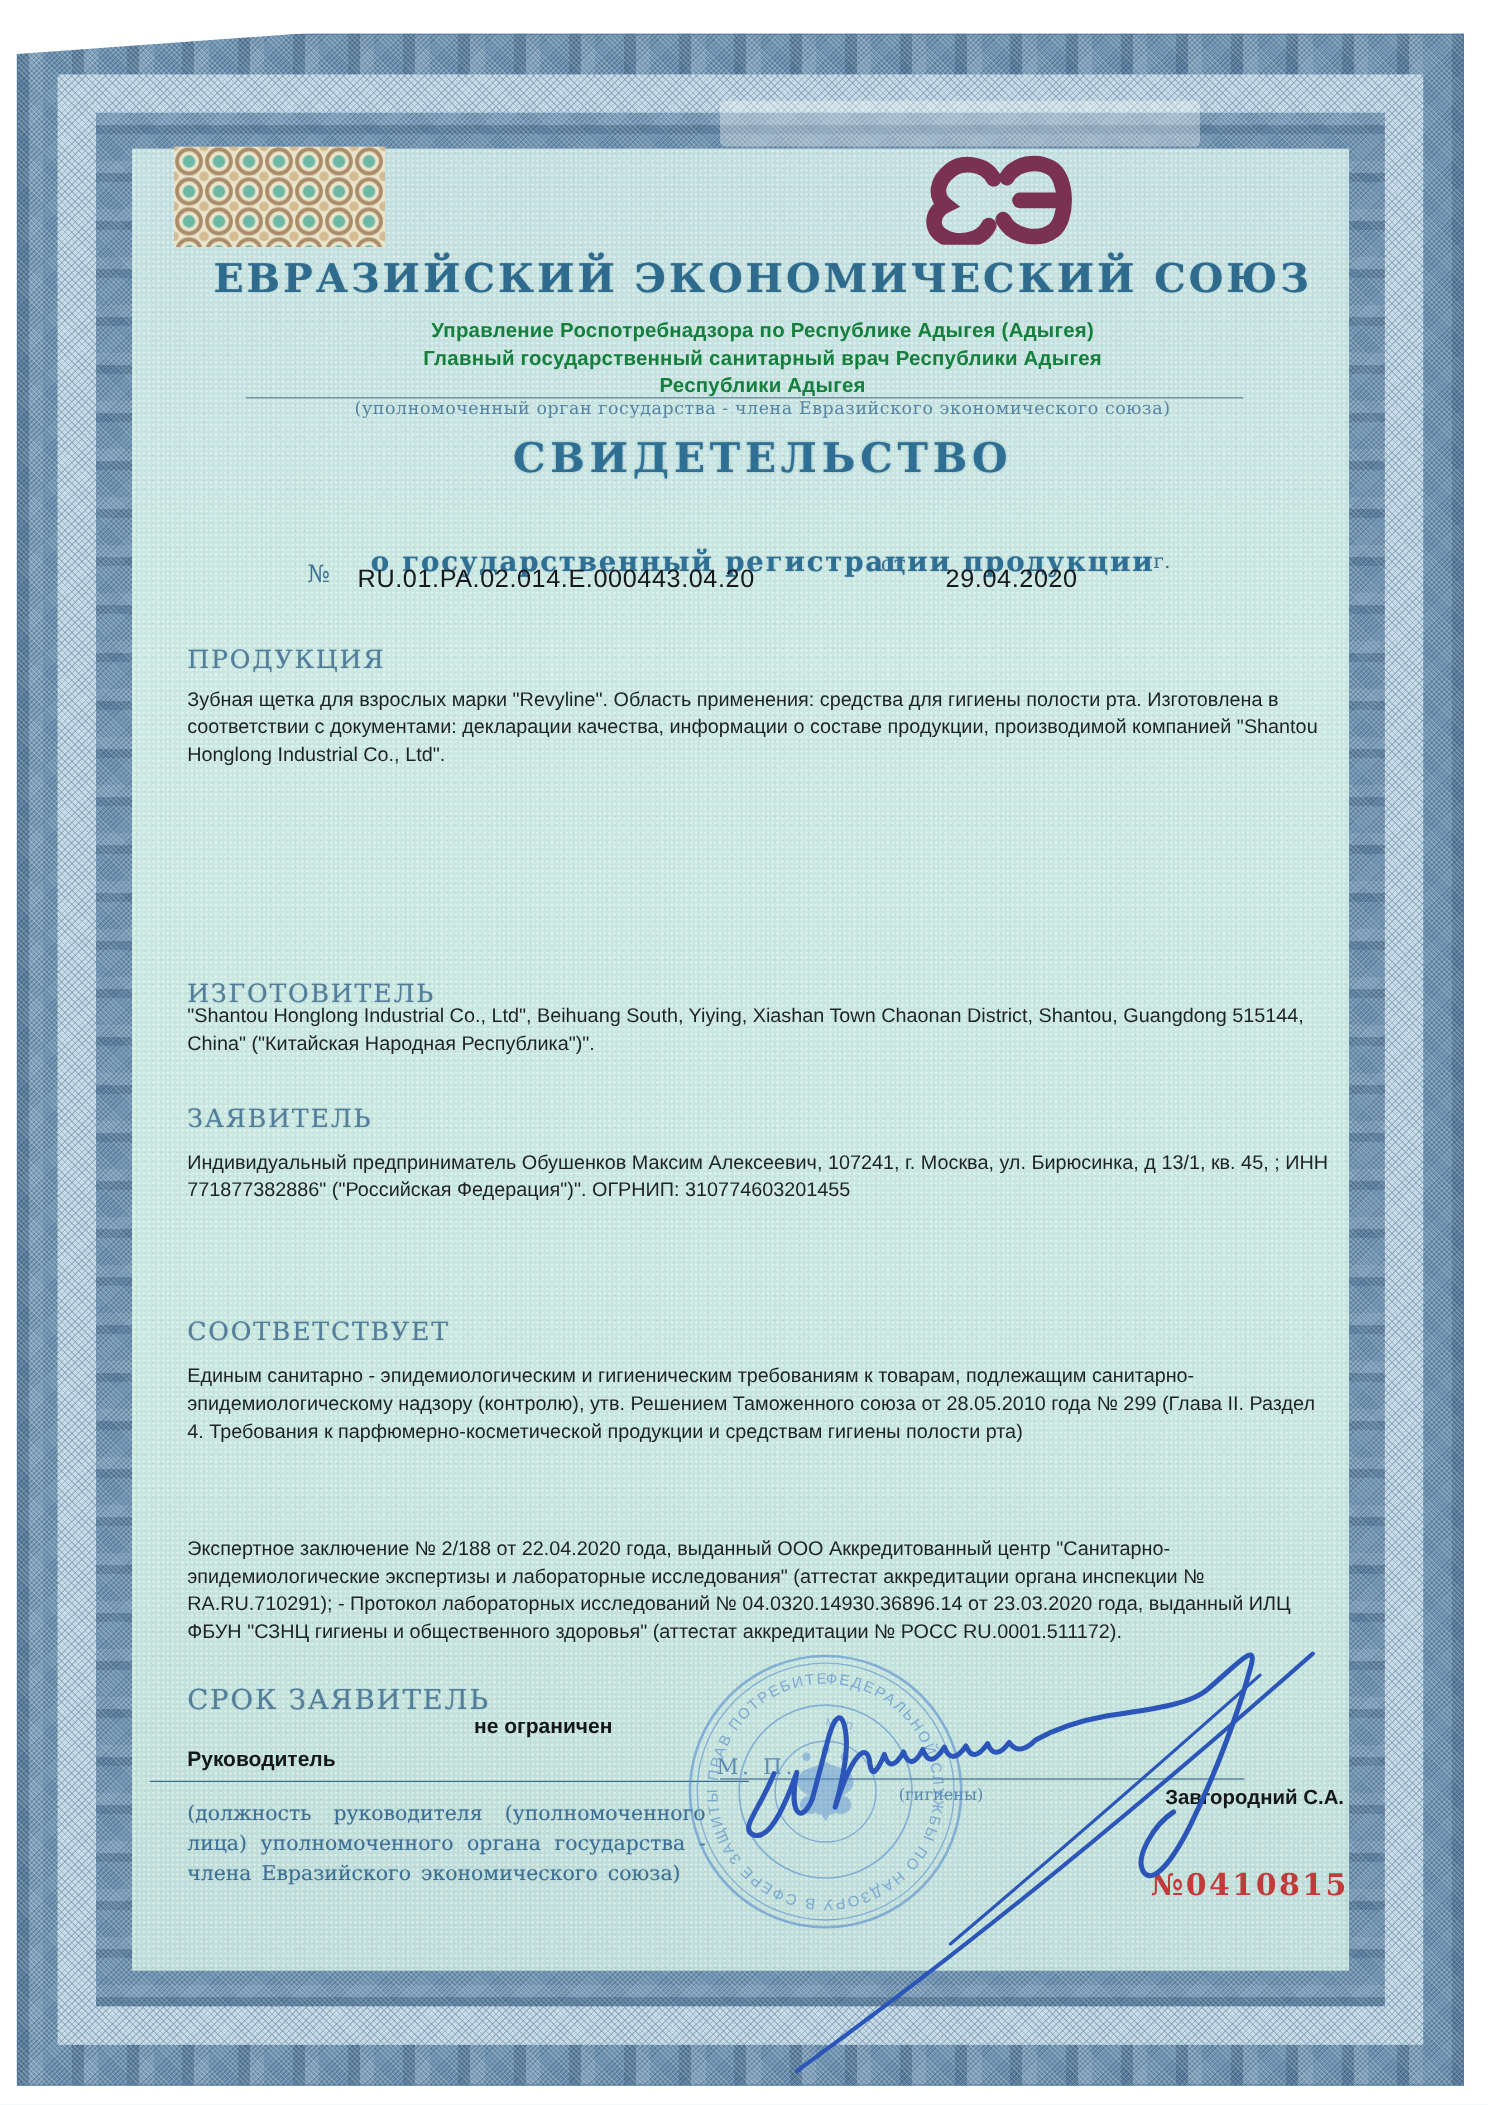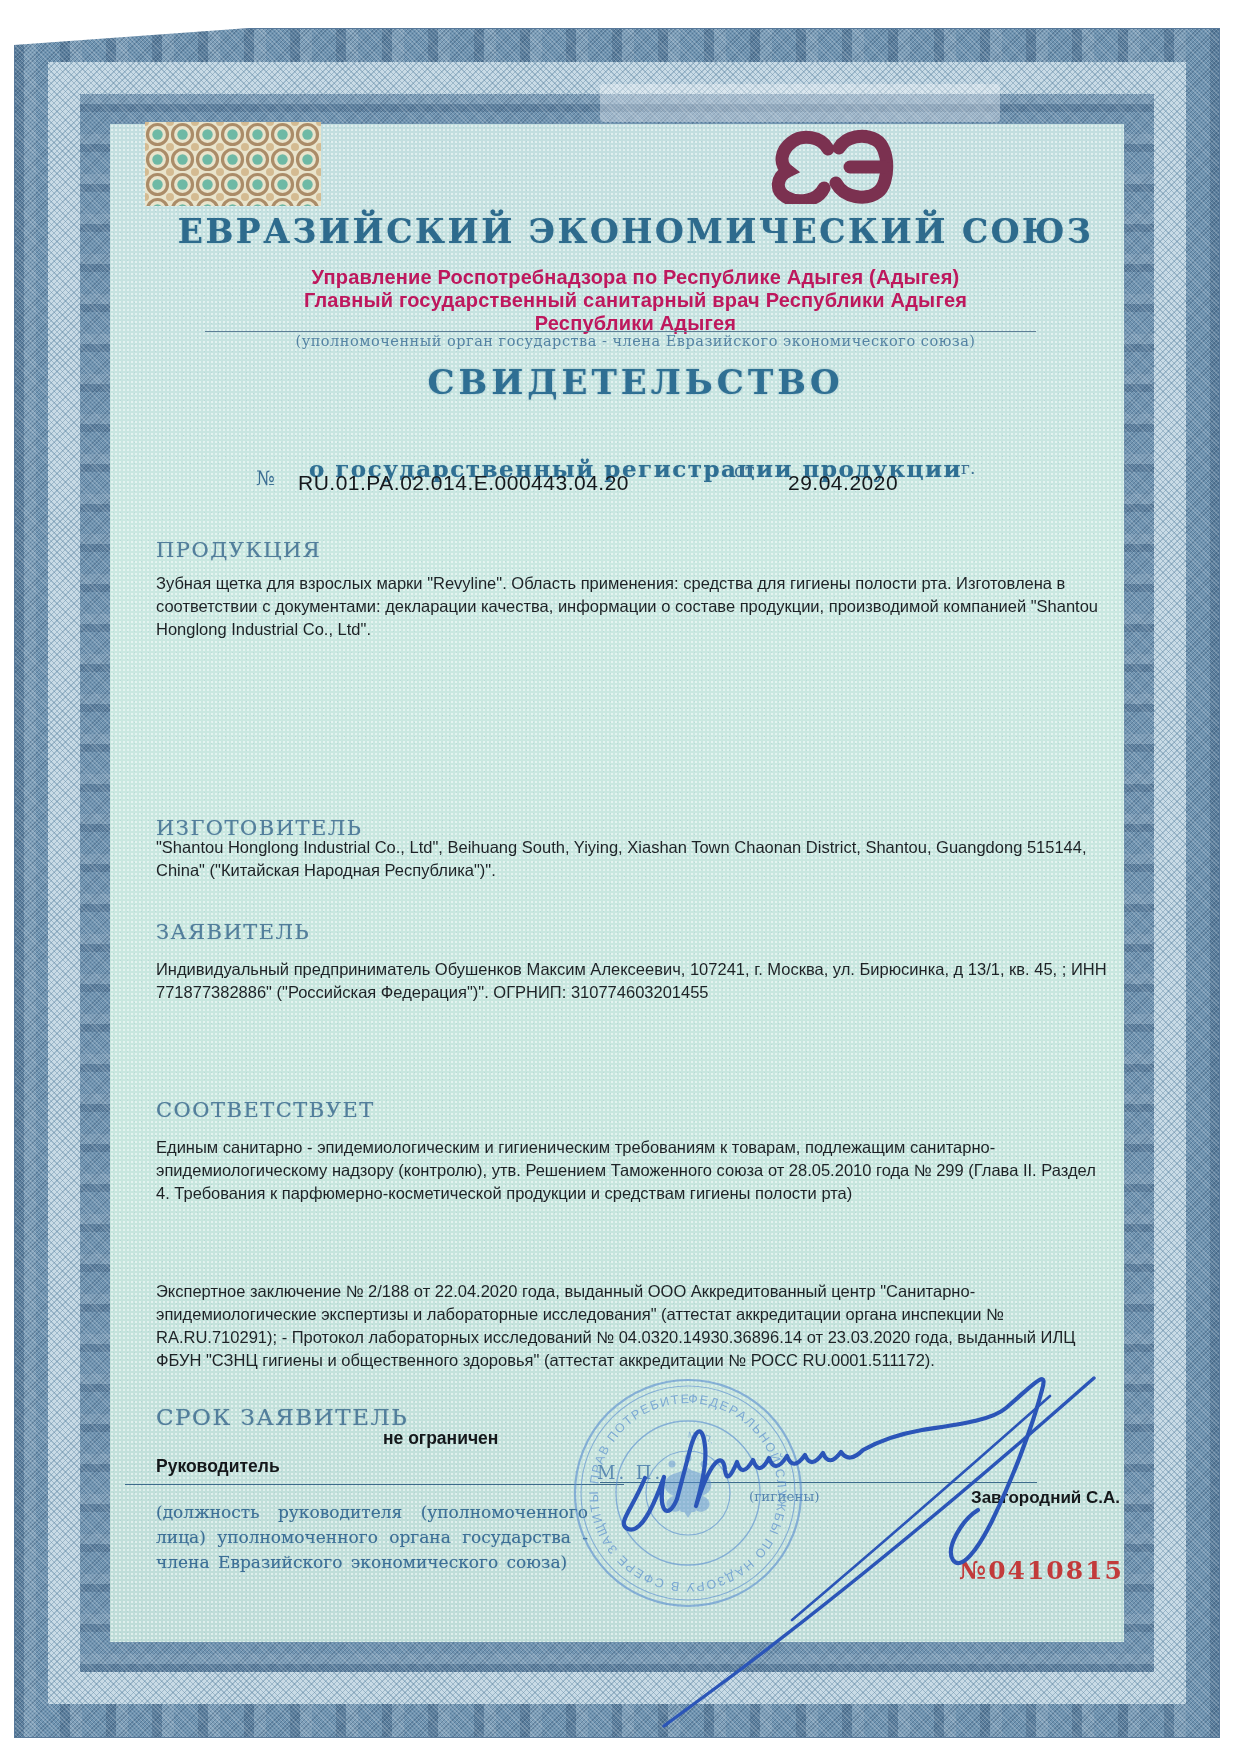--- a/index.html
+++ b/index.html
@@ -37,21 +37,21 @@
   .scan-glare{position:absolute;left:600px;top:84px;width:400px;height:38px;background:rgba(255,255,255,.32);border-radius:4px;}
 
   
   .abs{position:absolute;padding-left:31px;}
   .serifhead{font-family:"DejaVu Serif","Liberation Serif",serif;color:#527e9b;letter-spacing:1.5px;font-size:21px;text-shadow:0 0 1px rgba(82,126,155,.55);}
   .body-text{font-family:"Liberation Sans",sans-serif;color:#1d2226;font-size:16.5px;line-height:1.4;}
   .center{text-align:center;}
 
   .union-title{left:0;right:0;top:212px;font-family:"DejaVu Serif","Liberation Serif",serif;
     font-weight:bold;font-size:33px;color:#2e6b8d;letter-spacing:2.5px;text-shadow:0 0 1px rgba(46,107,141,.6);}
-  .org-line{left:0;right:0;font-weight:bold;font-size:20px;color:#be185d;letter-spacing:.2px;}
+  .org-line{left:0;right:0;font-weight:bold;font-size:17px;color:#15803d;letter-spacing:.2px;}
   .org-rule{left:205px;width:800px;top:331px;border-top:1.5px solid #5d7f96;height:0;}
   .org-note{left:0;right:0;top:333px;font-family:"DejaVu Serif","Liberation Serif",serif;
     font-size:14.5px;color:#47789c;opacity:.9;letter-spacing:.5px;}
 
   .cert-title{left:0;right:0;top:362px;font-family:"DejaVu Serif","Liberation Serif",serif;
     font-weight:bold;font-size:34px;color:#2f6f93;letter-spacing:4px;text-shadow:0 0 2px rgba(47,111,147,.5);}
   .cert-subtitle{left:0;right:0;top:455px;font-family:"DejaVu Serif","Liberation Serif",serif;
     font-weight:bold;font-size:23px;color:#2f6f93;letter-spacing:1.5px;text-shadow:0 0 1px rgba(47,111,147,.5);}
 
   .no-label{left:225px;top:466px;font-family:"DejaVu Serif","Liberation Serif",serif;font-size:20px;color:#3d7094;}
@@ -64,21 +64,21 @@
   .t-products{left:125px;top:572px;width:952px;}
   .h-manufacturer{left:125px;top:776px;margin-top:40px;}
   .t-manufacturer{left:125px;top:836px;width:952px;}
   .h-applicant{left:125px;top:920px;}
   .t-applicant{left:125px;top:958px;width:952px;}
   .h-conforms{left:125px;top:1098px;}
   .t-conforms{left:125px;top:1136px;width:948px;}
   .h-basis{left:125px;top:1236px;font-size:22px;letter-spacing:1px;}
   .t-basis{left:125px;top:1280px;width:952px;}
   .h-validity{left:125px;top:1404px;font-size:23px;}
-  .t-validity{left:352px;top:1428px;font-weight:bold;font-size:17.5px;color:#14171a;}
+  .t-validity{left:364px;top:1428px;font-weight:bold;font-size:17.5px;color:#14171a;}
   .head-label{left:125px;top:1456px;font-weight:bold;font-size:17.5px;color:#14171a;}
   .sig-line1{left:125px;top:1484px;width:468px;border-top:1.3px solid #3d6b8c;height:0;}
   .sig-line2{left:600px;top:1482px;width:406px;border-top:1.3px solid #3d6b8c;height:0;}
   .mp-label{left:566px;top:1462px;font-family:"DejaVu Serif","Liberation Serif",serif;font-size:18px;color:#4a7cab;letter-spacing:3px;opacity:.85;}
   .sig-caption{left:718px;top:1488px;font-family:"DejaVu Serif","Liberation Serif",serif;font-size:13.5px;color:#4a7cab;opacity:.9;}
   .head-note{left:125px;top:1500px;width:432px;font-family:"DejaVu Serif","Liberation Serif",serif;
     font-size:17px;color:#3c6f96;line-height:1.46;text-align:justify;word-spacing:3px;text-shadow:0 0 1px rgba(60,111,150,.4);}
   .signatory{left:940px;top:1488px;font-weight:bold;font-size:17px;color:#14171a;}
   .serial{left:928px;top:1556px;font-family:"DejaVu Serif","Liberation Serif",serif;
     font-weight:bold;font-size:25px;color:#c23b3b;letter-spacing:2px;}

